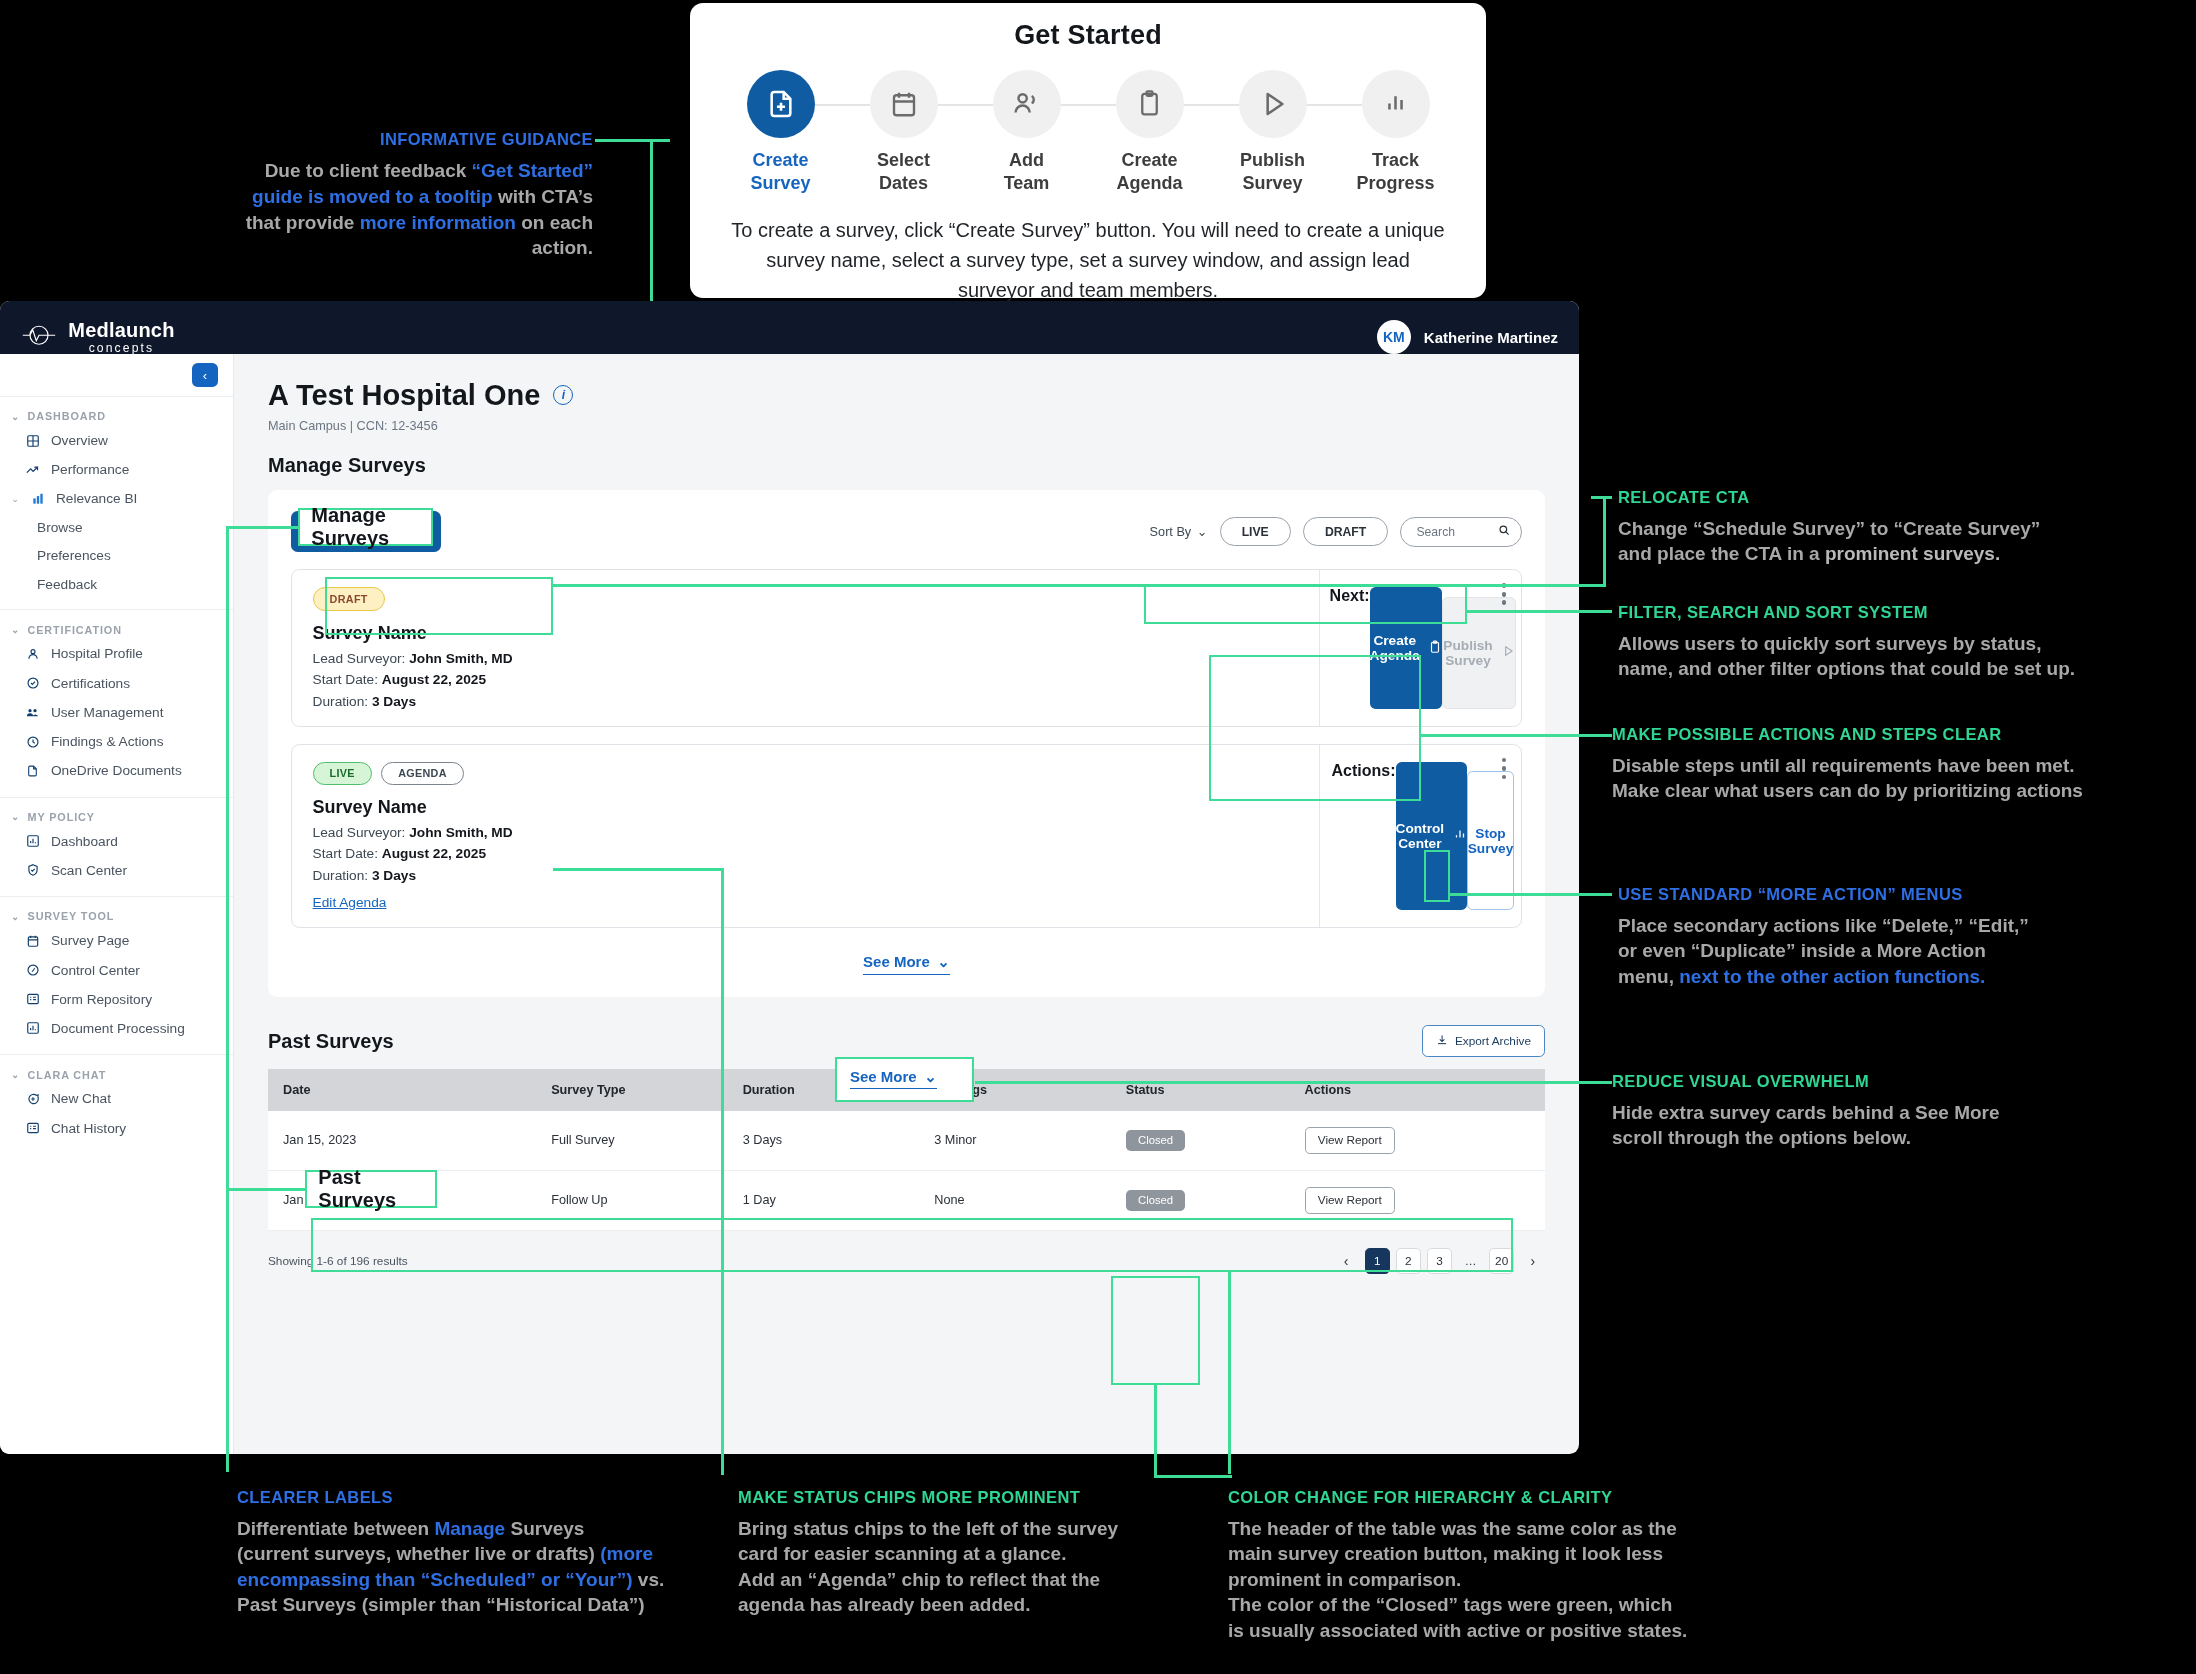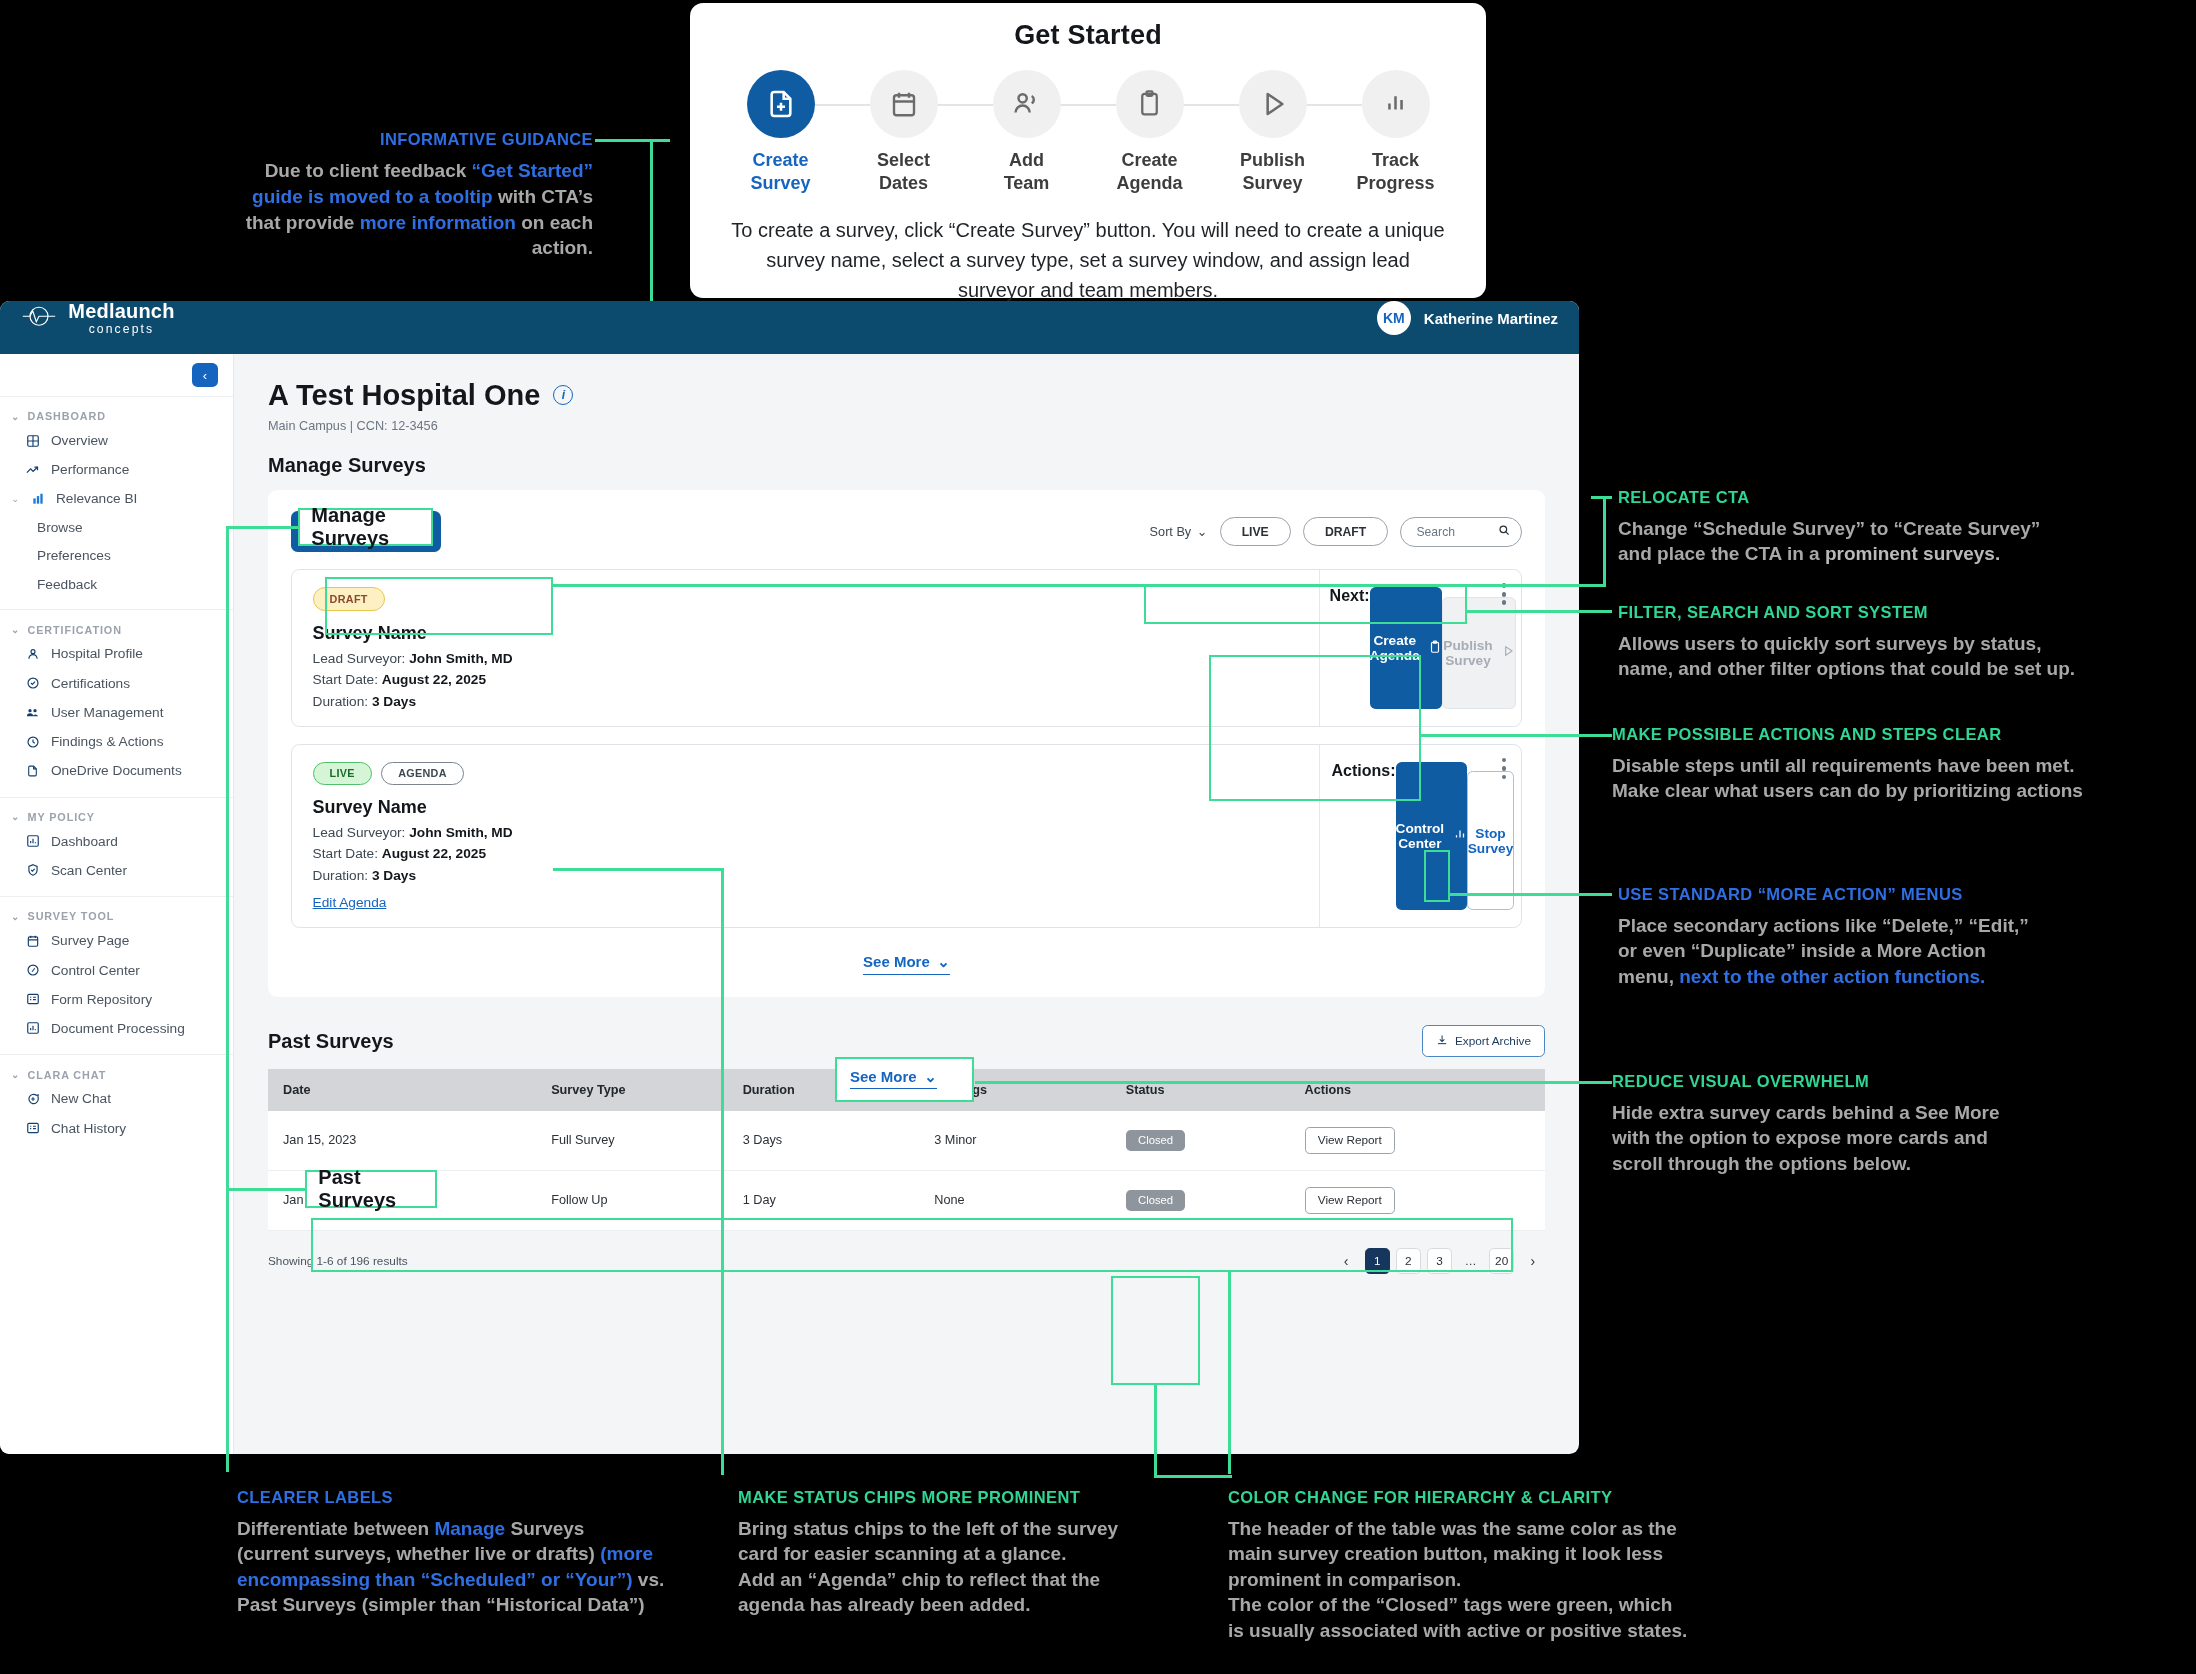--- a/index.html
+++ b/index.html
@@ -52,21 +52,21 @@
 
   
   .ln { position: absolute; background: #3ddc97; }
 
   
   .app {
     position: absolute; left: 0px; top: 301px; width: 1579px; height: 1153px;
     background: #f4f5f7; border-radius: 9.4px; overflow: hidden;
   }
   .topbar {
-    height: 53px; background: #0c4a6e; display: flex; align-items: flex-start;
+    height: 53px; background: #0f172a; display: flex; align-items: flex-end;
     justify-content: space-between; padding: 0 21px;
   }
   .brand { display: flex; align-items: center; gap: 11.3px; }
   .brand-text { color: #fff; line-height: 1; }
   .brand-text .b1 { font-size: 20px; font-weight: bold; letter-spacing: 0.2px; }
   .brand-text .b2 { font-size: 12.2px; letter-spacing: 2.1px; text-align: center; margin-top: 1.9px; }
   .user { display: flex; align-items: center; gap: 13px; }
   .avatar {
     width: 34px; height: 34px; border-radius: 50%; background: #fff; color: #1565c0;
     font-size: 14px; font-weight: bold; display: flex; align-items: center; justify-content: center;
@@ -779,21 +779,20 @@
       <div>Place secondary actions like “Delete,” “Edit,”</div>
       <div>or even “Duplicate” inside a More Action</div>
       <div><span>menu, </span><span class="b-blue">next to the other action functions.</span></div>
     </div>
   </div>
 
   <div class="ann" style="left:1612px; top:1072px; width:584px;">
     <div class="hd green">REDUCE VISUAL OVERWHELM</div>
     <div class="bd" style="margin-top:8.5px;">
       <div>Hide extra survey cards behind a See More</div>
-      <div>with the option to expose more cards and</div>
       <div>scroll through the options below.</div>
     </div>
   </div>
 
   <div class="ann" style="left:237px; top:1488px; width:480px;">
     <div class="hd blue">CLEARER LABELS</div>
     <div class="bd" style="margin-top:8.5px; font-weight:bold;">
       <div><span>Differentiate between </span><span class="b-blue">Manage</span><span> Surveys</span></div>
       <div><span style="font-weight:700;">(current surveys, whether live or drafts) </span><span class="b-blue" style="font-weight:600;">(more</span></div>
       <div><span class="b-blue" style="font-weight:600;">encompassing than “Scheduled” or “Your”)</span><span> vs.</span></div>

